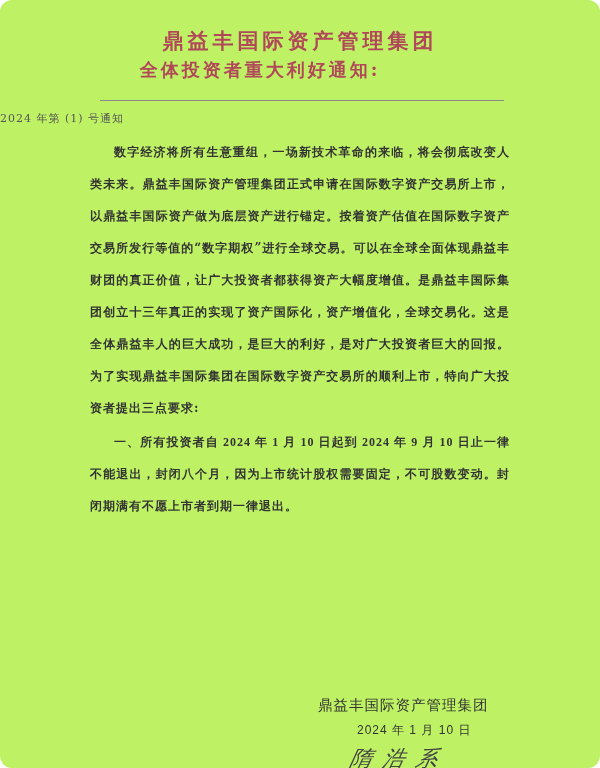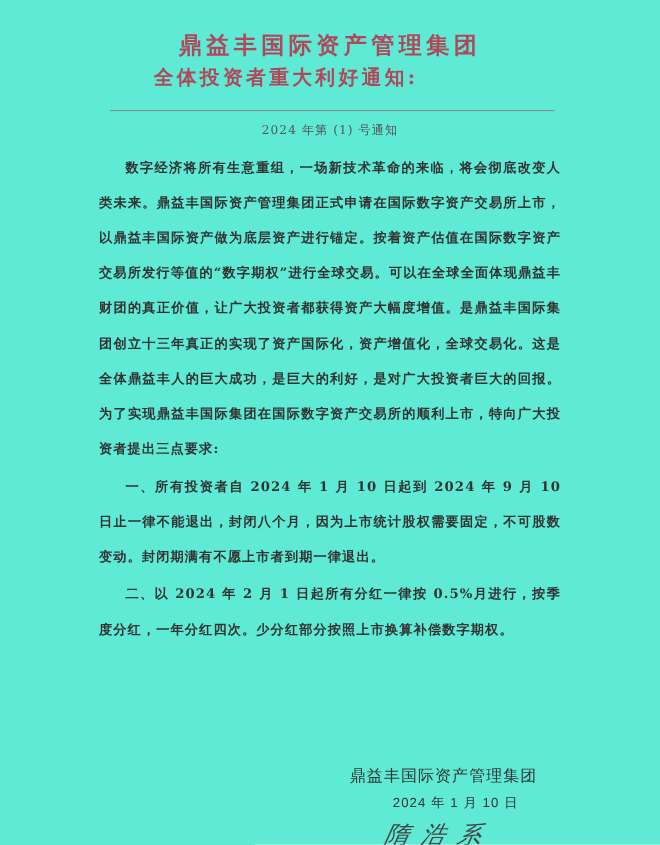--- a/index.html
+++ b/index.html
@@ -12,21 +12,22 @@
       height: 768px;
       overflow: hidden;
       position: relative;
       font-family: "DejaVu Serif", "Liberation Serif", serif;
       color: #2b2b2b;
     }
     .page {
       position: absolute;
       left: 0; top: 0;
       width: 600px; height: 768px;
-      background: #5eead4;
+      background: #bef264;
+      border-radius: 12px;
     }
     .header-org {
       position: absolute;
       top: 27px;
       left: 0; width: 600px;
       text-align: center;
       color: #b0485a;
       font-size: 21px;
       font-weight: bold;
       letter-spacing: 4px;
@@ -46,21 +47,21 @@
       top: 100px;
       left: 100px;
       width: 404px;
       height: 0;
       border-top: 1px solid #8a8a8a;
     }
     .doc-number {
       position: absolute;
       top: 111px;
       left: 0; width: 600px;
-      text-align: center;
+      text-align: left;
       font-size: 11px;
       color: #555;
       letter-spacing: 1px;
     }
     .body-text {
       position: absolute;
       top: 136px;
       left: 90px;
       width: 420px;
       font-size: 12px;
@@ -69,20 +70,21 @@
       color: #333;
       text-align: justify;
       letter-spacing: 1px;
     }
     .body-text p {
       margin: 0;
       text-indent: 2em;
     }
     .body-text p.item {
       margin-top: 2px;
+      font-family: Liberation Serif, serif;
     }
     .sign-org {
       position: absolute;
       top: 696px;
       left: 318px;
       font-size: 14.5px;
       color: #333;
       letter-spacing: 1px;
     }
     .sign-date {
@@ -114,20 +116,19 @@
   <div class="header-org">鼎益丰国际资产管理集团</div>
   <div class="header-sub">全体投资者重大利好通知:</div>
 
   <div class="rule"></div>
 
   <div class="doc-number">2024 年第 (1) 号通知</div>
 
   <div class="body-text">
     <p>数字经济将所有生意重组，一场新技术革命的来临，将会彻底改变人类未来。鼎益丰国际资产管理集团正式申请在国际数字资产交易所上市，以鼎益丰国际资产做为底层资产进行锚定。按着资产估值在国际数字资产交易所发行等值的“数字期权”进行全球交易。可以在全球全面体现鼎益丰财团的真正价值，让广大投资者都获得资产大幅度增值。是鼎益丰国际集团创立十三年真正的实现了资产国际化，资产增值化，全球交易化。这是全体鼎益丰人的巨大成功，是巨大的利好，是对广大投资者巨大的回报。为了实现鼎益丰国际集团在国际数字资产交易所的顺利上市，特向广大投资者提出三点要求:</p>
     <p class="item">一、所有投资者自 2024 年 1 月 10 日起到 2024 年 9 月 10 日止一律不能退出，封闭八个月，因为上市统计股权需要固定，不可股数变动。封闭期满有不愿上市者到期一律退出。</p>
-    <p class="item">二、以 2024 年 2 月 1 日起所有分红一律按 0.5%月进行，按季度分红，一年分红四次。少分红部分按照上市换算补偿数字期权。</p>
   </div>
 
   <div class="sign-org">鼎益丰国际资产管理集团</div>
   <div class="sign-date">2024 年 1 月 10 日</div>
   <div class="signature">隋 浩 系</div>
 
 </div>
 
 </body></html>

